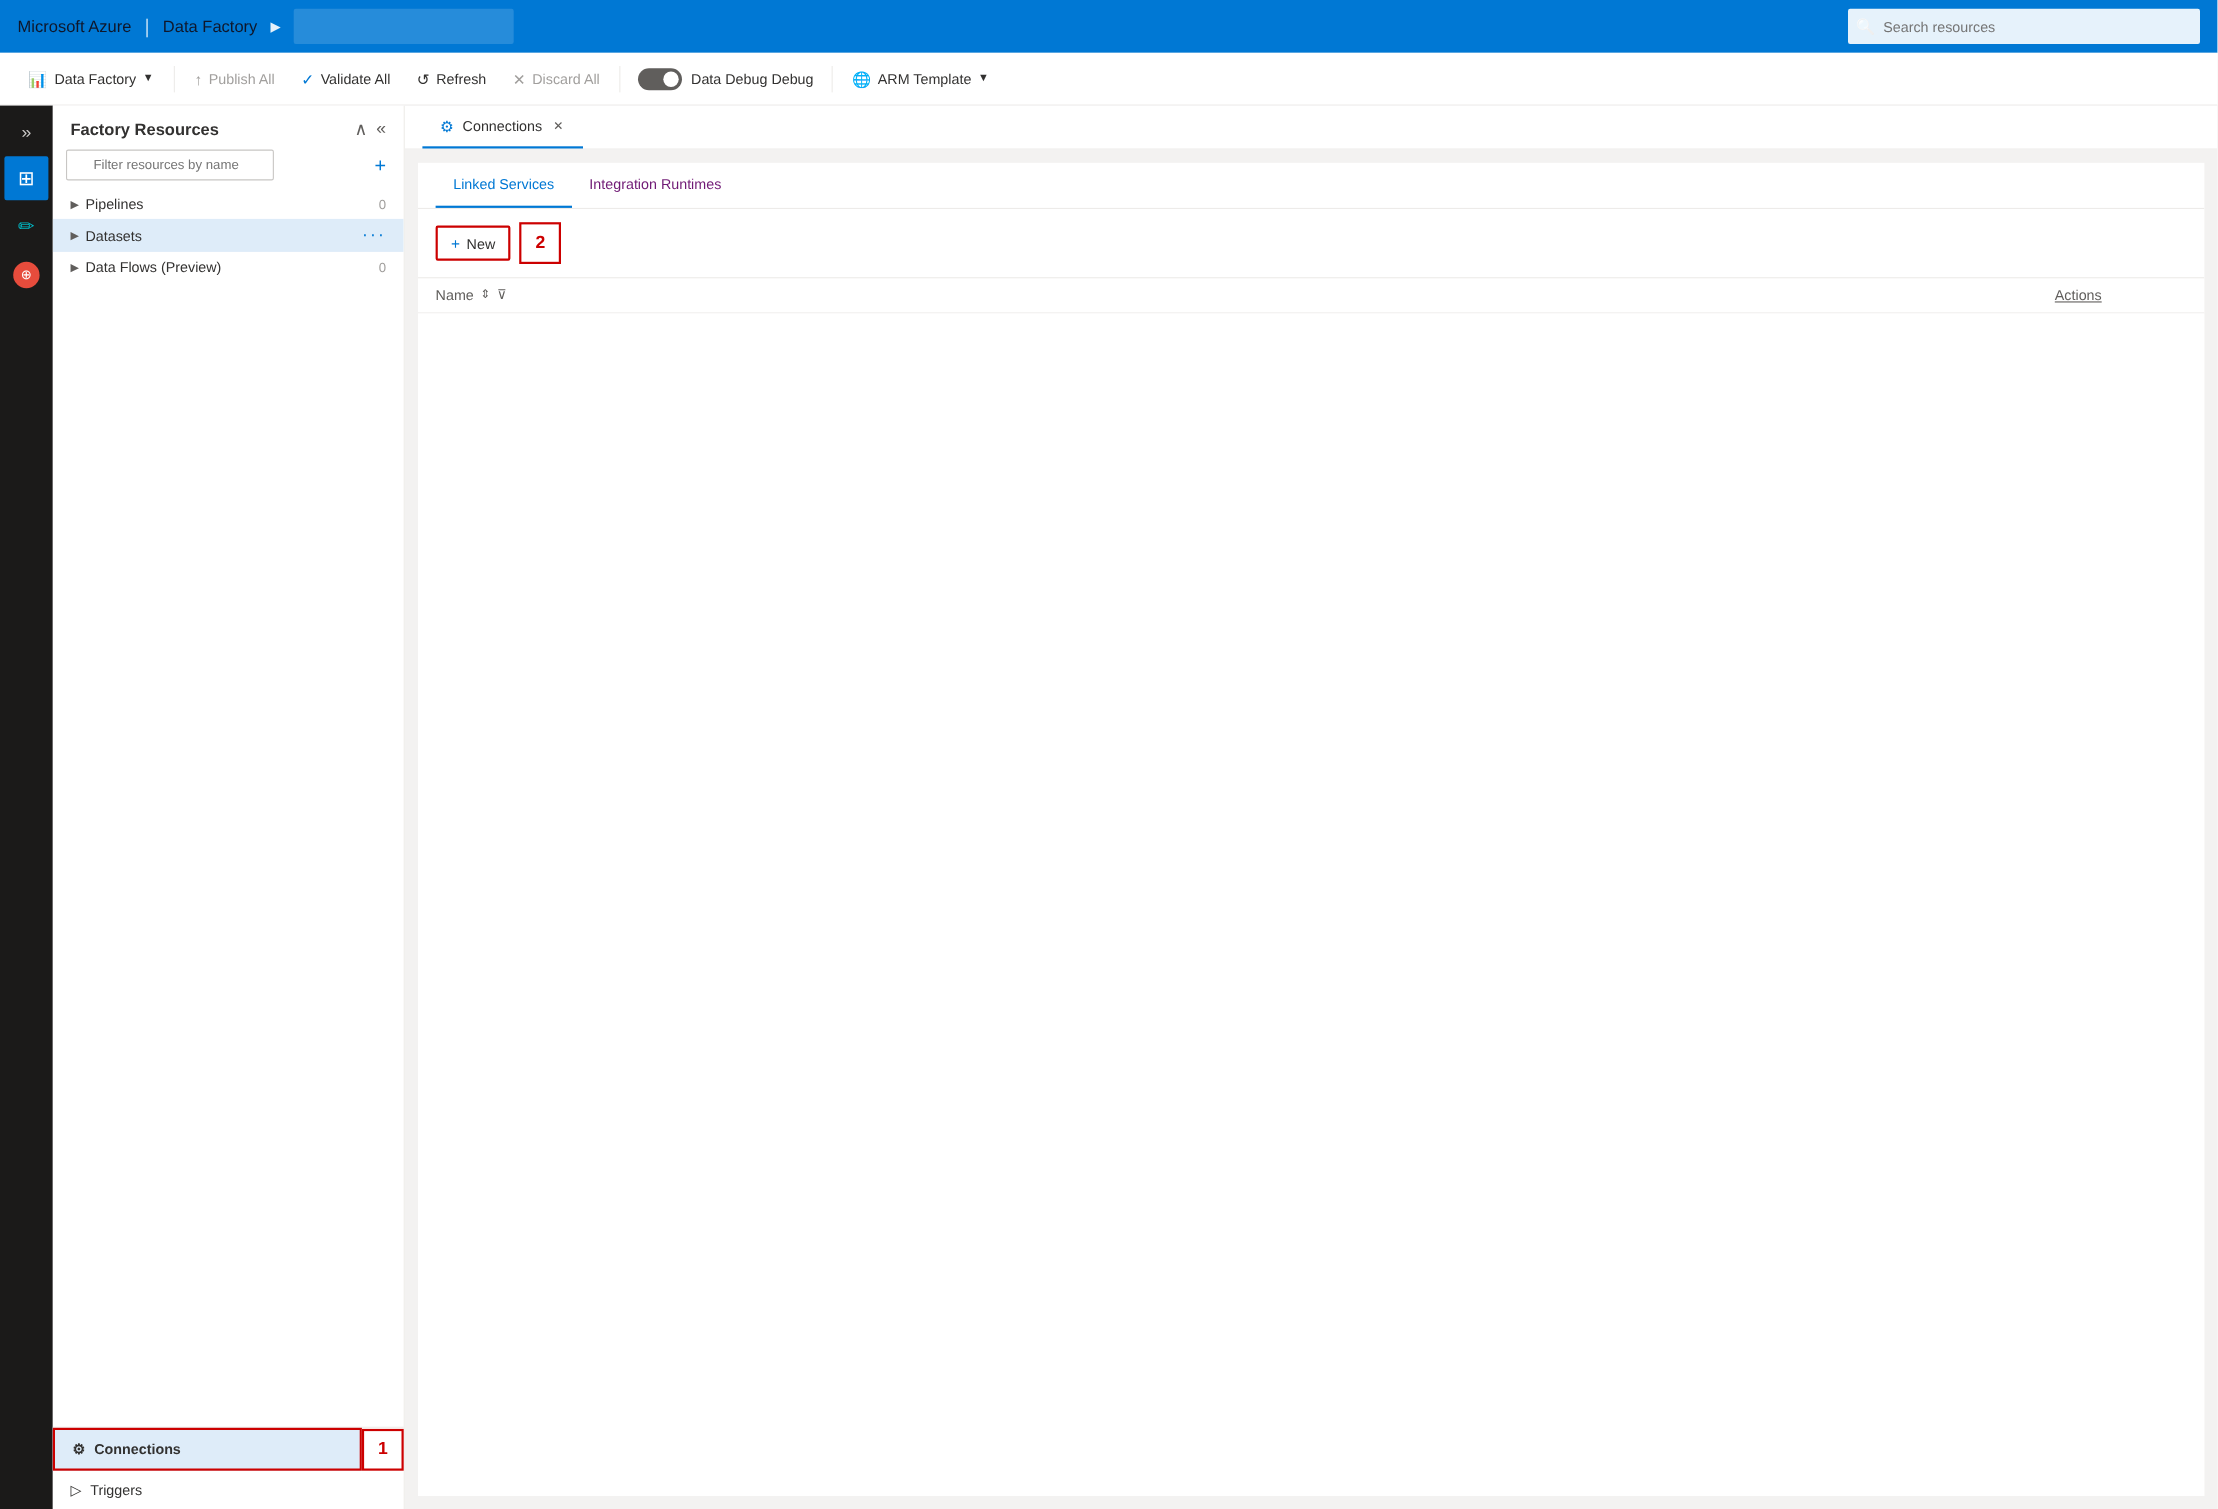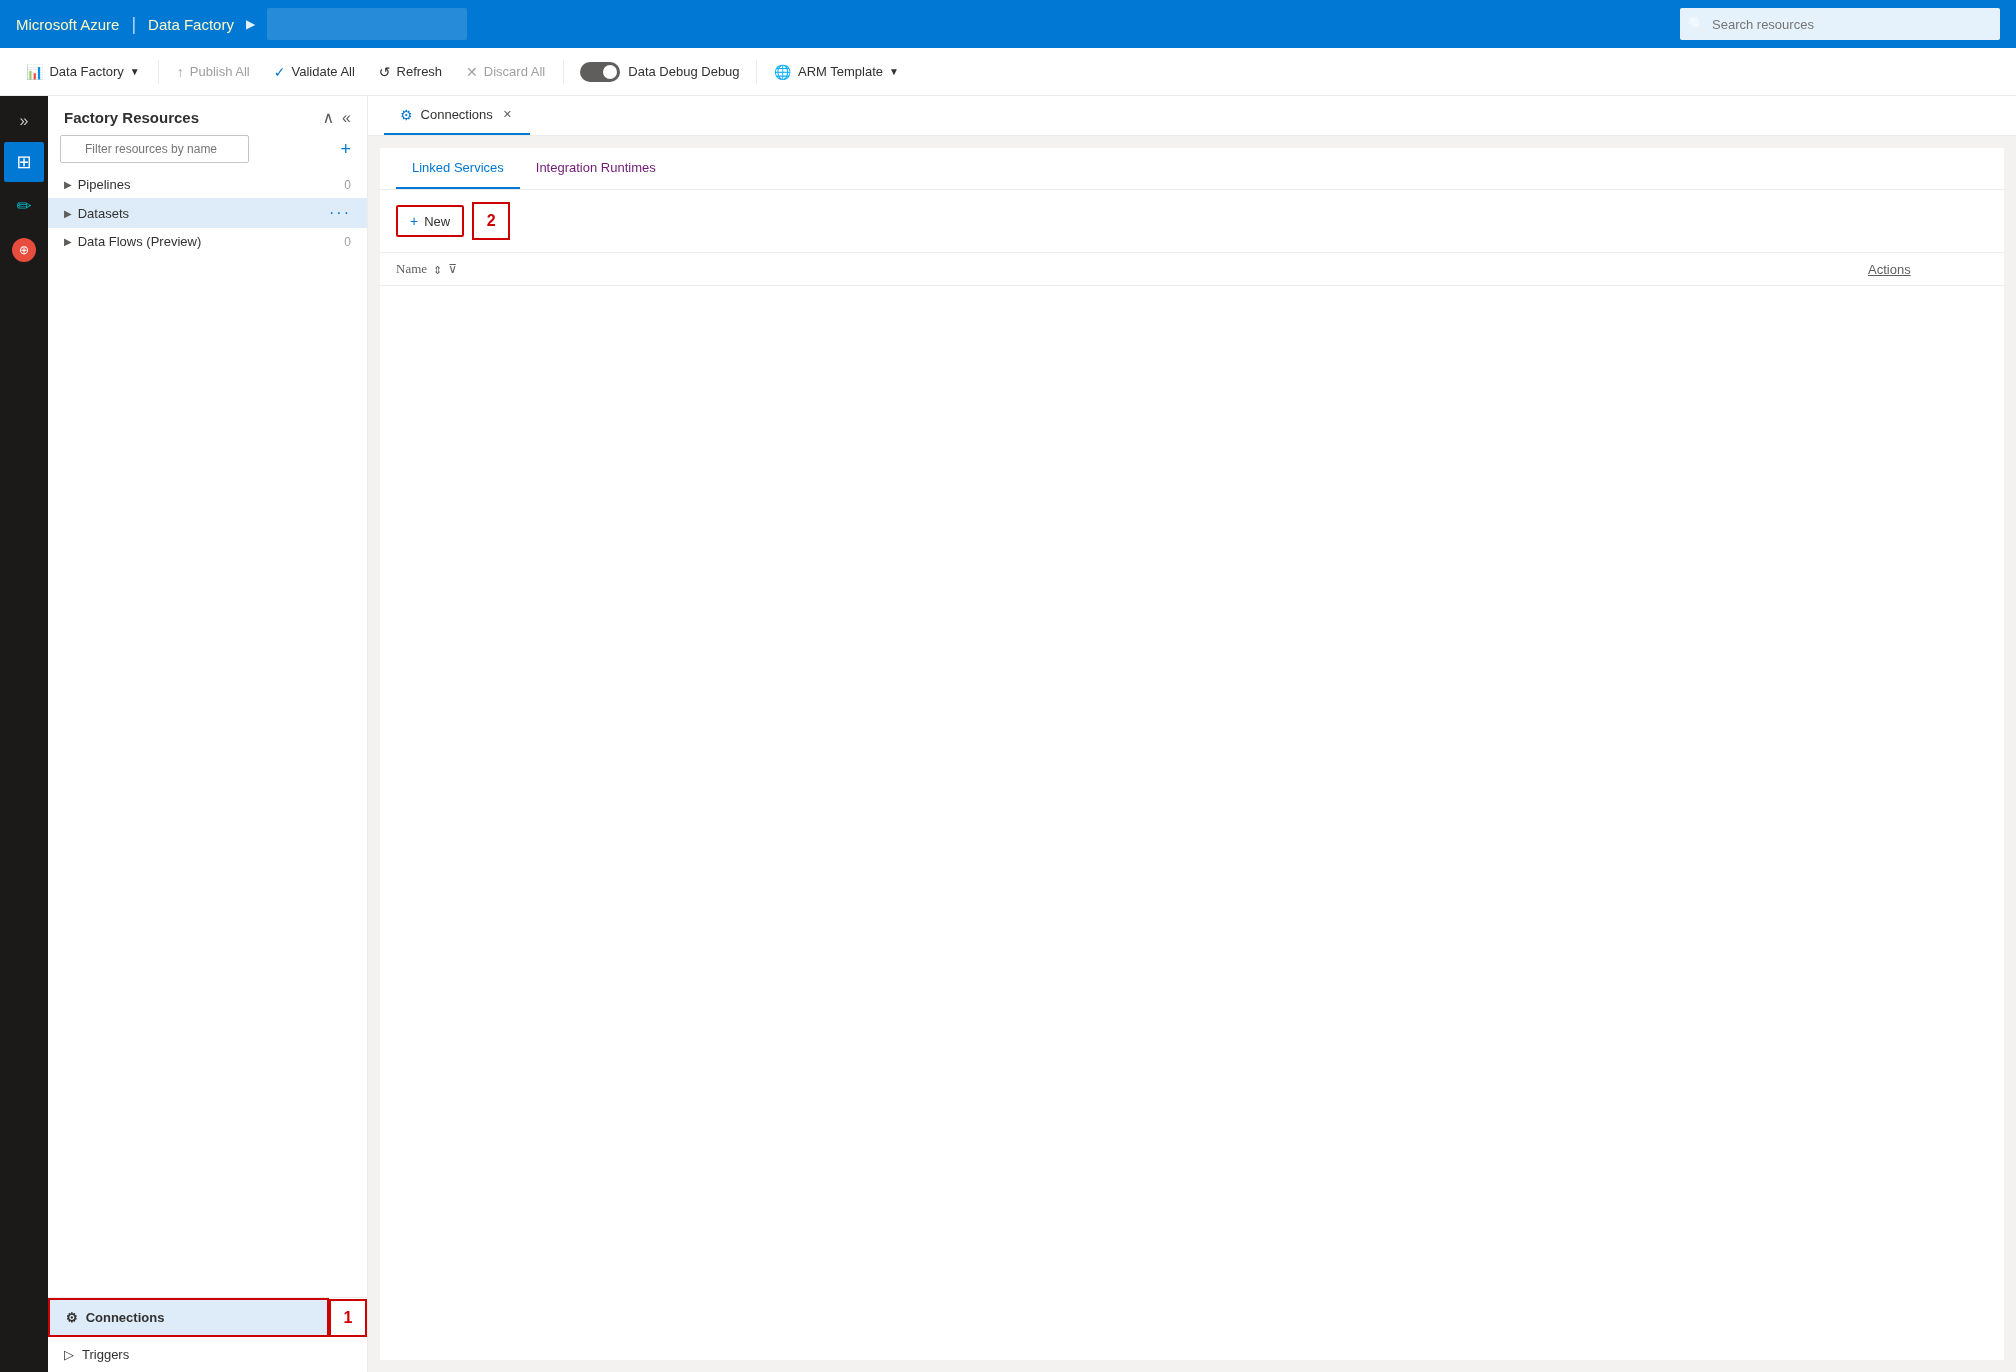--- a/index.html
+++ b/index.html
@@ -8,21 +8,21 @@
     
     .top-nav {
       background: #0078d4;
       height: 48px;
       display: flex;
       align-items: center;
       padding: 0 16px;
       gap: 12px;
     }
     .top-nav-brand {
-      color: #fef9c3;
+      color: #0f172a;
       font-size: 15px;
       font-weight: 400;
       display: flex;
       align-items: center;
       gap: 8px;
       white-space: nowrap;
     }
     .top-nav-separator {
       color: white;
       opacity: 0.7;
@@ -377,23 +377,22 @@
       display: flex;
       align-items: center;
       padding: 8px 16px;
       border-bottom: 1px solid #edebe9;
       color: #605e5c;
       font-size: 13px;
     }
     .table-col-name {
       flex: 1;
       display: flex;
-      align-items: flex-end;
+      align-items: flex-start;
       gap: 6px;
-      font-family: Liberation Serif, serif;
     }
     .table-col-actions { width: 120px; text-decoration: underline; }
     .sort-icon { font-size: 11px; }
     .filter-icon { font-size: 12px; }
 
     
     .red-border {
       border: 2px solid #cc0000;
     }
 

